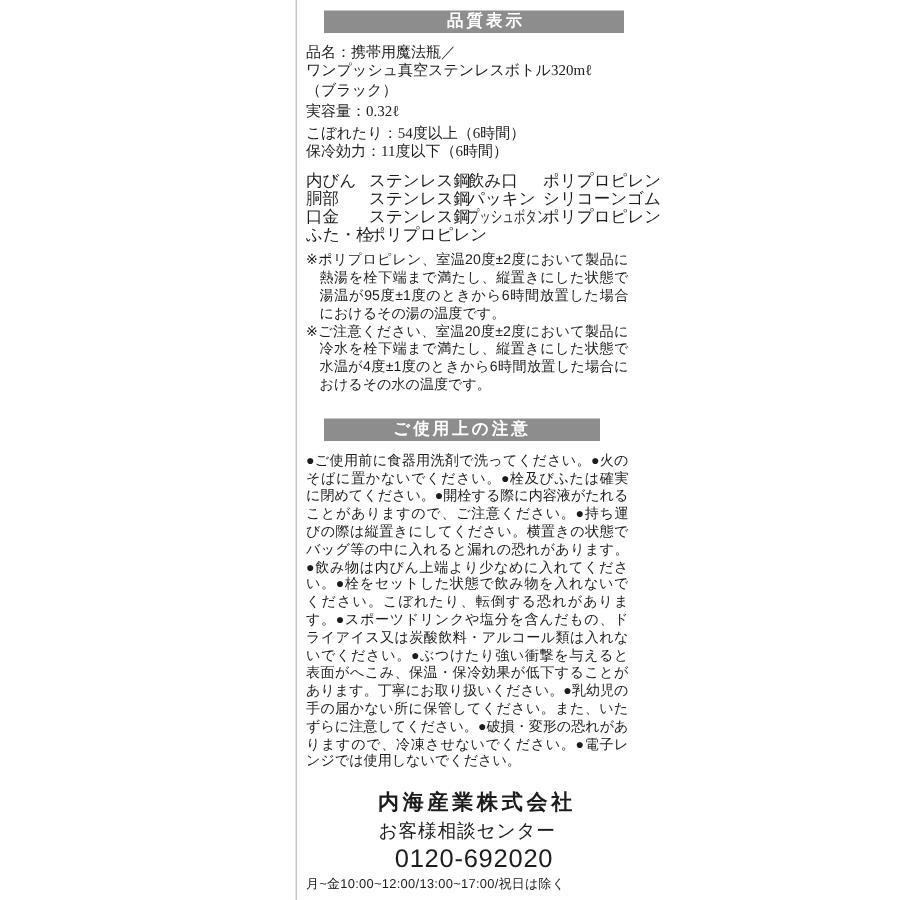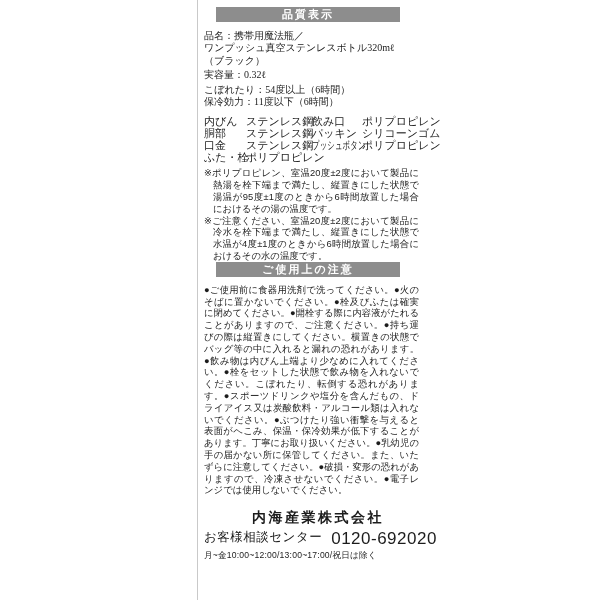--- a/index.html
+++ b/index.html
@@ -14,40 +14,40 @@
     position:absolute;left:197px;top:0;width:1px;height:600px;background:#c9c9c9;
   }
   .content{
     position:absolute;left:204px;top:0;width:215px;
   }
   .header-bar{
     margin-left:12px;width:184px;height:15px;background:#8d8d8d;
     color:#ffffff;font-size:11px;font-weight:bold;letter-spacing:2px;
     display:flex;align-items:center;justify-content:center;line-height:1;
   }
-  .hb1{margin-top:7px;}
-  .hb2{margin-top:0;}
+  .hb1{margin-top:7px;padding-left:16px;}
+  .hb2{margin-top:17px;}
   .specs{margin-top:8px;font-size:10px;line-height:12.4px;font-family:Liberation Serif, serif;}
   .spec-line{white-space:nowrap;}
   .sp-gap{margin-top:2px;}
   .materials{
     margin-top:7px;font-size:11px;line-height:12px;
     display:grid;grid-template-columns:40px 64px 48px auto;column-gap:2px;
   }
   .materials .cell{white-space:nowrap;}
   .cond{transform:scaleX(.68);transform-origin:0 50%;}
   .notes{margin-top:4px;font-size:9.4px;line-height:11.8px;}
   .note{margin:0;padding-left:9px;text-indent:-9px;text-align:justify;}
   .caution-body{
     margin-top:7px;font-size:9.4px;line-height:11.8px;text-align:justify;
   }
   .distributor{margin-top:13px;}
   .dist-role{font-size:9.5px;line-height:12px;}
   .company{font-size:14px;font-weight:bold;letter-spacing:2.5px;line-height:17px;margin-top:1px;white-space:nowrap;padding-left:48px;}
-  .support{display:flex;align-items:flex-start;margin-top:3px;white-space:nowrap;}
+  .support{display:flex;align-items:center;margin-top:3px;white-space:nowrap;flex-direction:column;}
   .support-label{font-size:12.5px;letter-spacing:.5px;}
   .phone{font-size:17px;letter-spacing:.5px;margin-left:9px;}
   .hours{font-size:8.6px;letter-spacing:.2px;margin-top:1px;white-space:nowrap;}
 </style>
 </head>
 <body>
 
 <div class="canvas">
   <div class="label-edge"></div>
 

